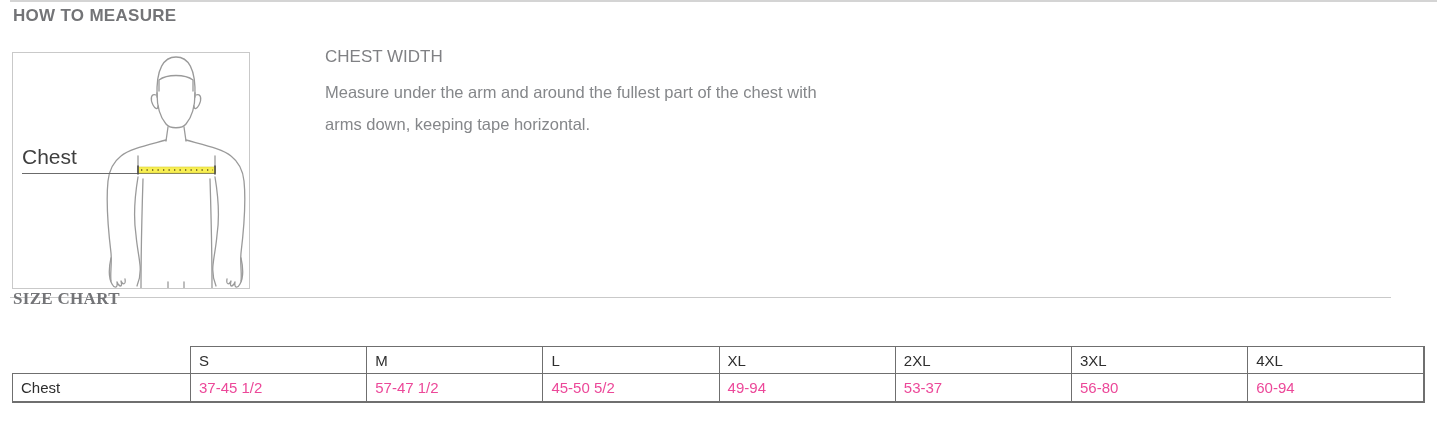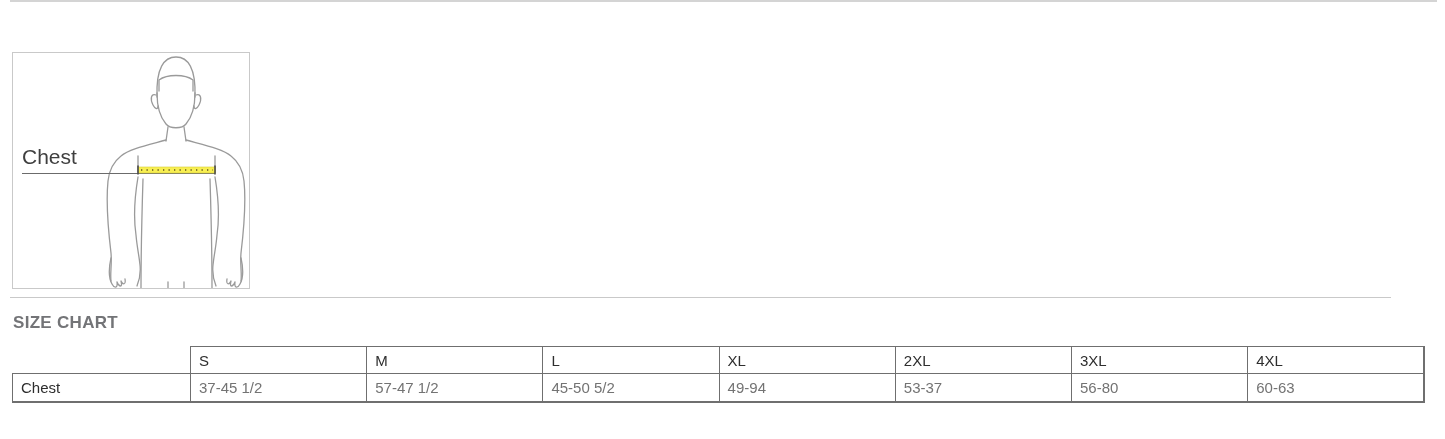--- a/index.html
+++ b/index.html
@@ -6,51 +6,52 @@
   .page{
     position:relative;width:1445px;height:439px;background:#ffffff;
     font-family:"Liberation Sans","DejaVu Sans",sans-serif;overflow:hidden;
   }
   .top-rule{position:absolute;top:0;left:10px;width:1427px;height:2px;background:#d4d4d4;}
   .section-heading{
     position:absolute;left:13px;margin:0;
     font-size:17px;font-weight:bold;color:#737477;letter-spacing:.3px;
   }
   #how-heading{top:6px;}
-  #size-heading{top:313px;}
+  #size-heading{top:289px;font-family:Liberation Serif, serif;}
   .figure-box{
     position:absolute;top:52px;left:12px;width:238px;height:237px;
     border:1px solid #c9c9c9;box-sizing:border-box;background:#fff;
   }
   .measure-text{position:absolute;top:47px;left:325px;width:530px;}
   .measure-title{margin:0 0 9px 0;font-size:17px;font-weight:normal;color:#808184;}
   .measure-desc{margin:0;font-size:16.5px;line-height:32px;color:#85878a;}
   .divider{position:absolute;top:297px;left:10px;width:1381px;height:1px;background:#c9c9c9;}
   table.size-chart{
     position:absolute;top:346px;left:12px;width:1413px;
     border-collapse:collapse;table-layout:fixed;font-size:15px;
   }
   table.size-chart th,table.size-chart td{
     border:1px solid #6f6f6f;text-align:left;font-weight:normal;
     padding:0 0 0 8px;vertical-align:middle;white-space:nowrap;overflow:hidden;
   }
   table.size-chart th{height:26px;color:#2e2e2e;}
-  table.size-chart td{height:27px;color:#737373;}
+  table.size-chart td{height:27px;color:#ec4899;}
   table.size-chart td.row-label{color:#2e2e2e;}
   table.size-chart th.blank{border:none;background:#fff;}
   table.size-chart tr:last-child td{border-bottom-width:2px;}
   table.size-chart th:last-child,table.size-chart td:last-child{border-right-width:2px;}
 </style>
 </head>
 <body>
 
 <div class="page">
 
   <div class="top-rule"></div>
 
+  <h2 id="how-heading" class="section-heading">HOW TO MEASURE</h2>
 
   <div class="figure-box">
     <svg width="236" height="235" viewBox="0 0 236 235">
       <g fill="none" stroke="#9a9a9a" stroke-width="1.3" stroke-linecap="round">
 
         <path d="M144,44 C143,15 151,4 163,4 C175,4 183,15 182,44"></path>
 
         <path d="M144,40 C144,55 147,64 153,71 C157,76 169,76 173,71 C179,64 182,55 182,40"></path>
 
         <path d="M146,38 L146,27 C154,21 172,21 180,27 L180,38"></path>
@@ -85,20 +86,24 @@
       <g>
         <rect x="125.5" y="114" width="77" height="6" fill="#f8ef52" stroke="#d8cc3a" stroke-width="0.6"></rect>
         <path d="M128,117 L200,117" stroke="#85792a" stroke-width="2.2" stroke-dasharray="1.3 4.2" fill="none"></path>
         <path d="M125,112.5 L125,121.5" stroke="#4a4a4a" stroke-width="1.6"></path>
         <path d="M202,112.5 L202,121.5" stroke="#4a4a4a" stroke-width="1.6"></path>
       </g>
       <text x="9" y="111" font-size="21" fill="#3f3f3f" font-family="Liberation Sans, DejaVu Sans, sans-serif">Chest</text>
     </svg>
   </div>
 
+  <div class="measure-text">
+    <p class="measure-title">CHEST WIDTH</p>
+    <p class="measure-desc">Measure under the arm and around the fullest part of the chest with arms down, keeping tape horizontal.</p>
+  </div>
 
   <div class="divider"></div>
 
   <h2 id="size-heading" class="section-heading">SIZE CHART</h2>
 
   <table class="size-chart">
     <colgroup>
       <col style="width:178px">
       <col>
         <col>
@@ -122,18 +127,18 @@
     </thead>
     <tbody>
       <tr>
         <td class="row-label">Chest</td>
         <td>37-45 1/2</td>
         <td>57-47 1/2</td>
         <td>45-50 5/2</td>
         <td>49-94</td>
         <td>53-37</td>
         <td>56-80</td>
-        <td>60-63</td>
+        <td>60-94</td>
       </tr>
     </tbody>
   </table>
 
 </div>
 
 </body></html>

